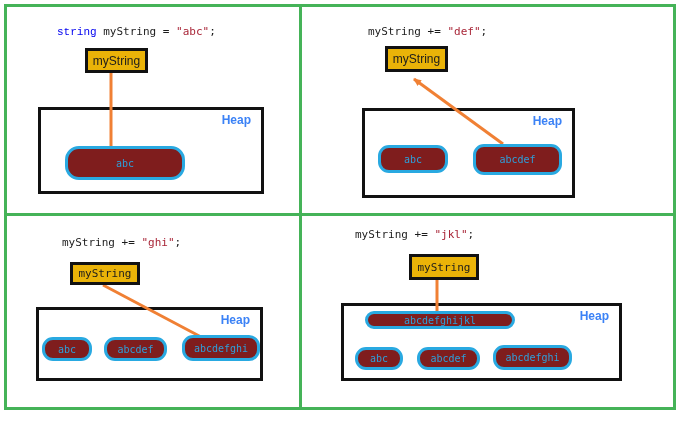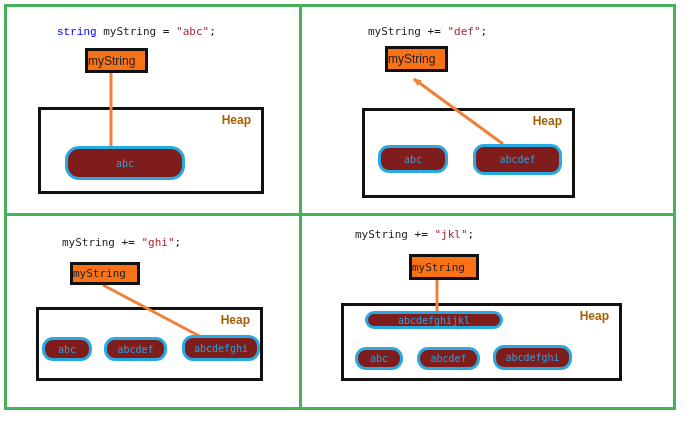--- a/index.html
+++ b/index.html
@@ -28,24 +28,24 @@
     line-height: 14px;
   }
   .code .kw  { color: #0000f0; font-family: Liberation Mono, monospace; }
   .code .str { color: #a92638; }
 
   
   .varbox {
     position: absolute;
     box-sizing: border-box;
     border: 3px solid #111111;
-    background: #f97316;
+    background: #eab308;
     display: flex;
     align-items: center;
-    justify-content: flex-start;
+    justify-content: center;
     color: #1c1c1c;
     z-index: 3;
   }
   .varbox.sans { font-family: "Liberation Sans", sans-serif; font-size: 12px; }
   .varbox.mono { font-family: "DejaVu Sans Mono", "Liberation Mono", monospace; font-size: 11px; }
 
   
   .heapbox {
     position: absolute;
     box-sizing: border-box;
@@ -53,21 +53,21 @@
     background: #ffffff;
     z-index: 1;
   }
   .heaplabel {
     position: absolute;
     right: 10px;
     top: 3px;
     font-family: "Liberation Sans", sans-serif;
     font-size: 12px;
     font-weight: 600;
-    color: #a16207;
+    color: #3b82f6;
   }
 
   
   .obj {
     position: absolute;
     box-sizing: border-box;
     border: 3px solid #29a9e1;
     border-radius: 11px;
     background: #7f1d1d;
     display: flex;
@@ -153,21 +153,21 @@
 
   <div class="code" style="left:355px;top:228px"><span>myString += </span><span class="str">"jkl"</span><span>;</span></div>
 
   <div class="varbox mono" style="left:409px;top:254px;width:70px;height:26px">
     <span>myString</span>
   </div>
 
   <div class="heapbox" style="left:341px;top:303px;width:281px;height:78px">
     <span class="heaplabel">Heap</span>
   </div>
-  <div class="obj" style="left:365px;top:311px;width:138px;height:18px">
+  <div class="obj" style="left:365px;top:311px;width:150px;height:18px">
     <span>abcdefghijkl</span>
   </div>
   <div class="obj" style="left:355px;top:347px;width:48px;height:23px">
     <span>abc</span>
   </div>
   <div class="obj" style="left:417px;top:347px;width:63px;height:23px">
     <span>abcdef</span>
   </div>
   <div class="obj" style="left:493px;top:345px;width:79px;height:25px">
     <span>abcdefghi</span>

